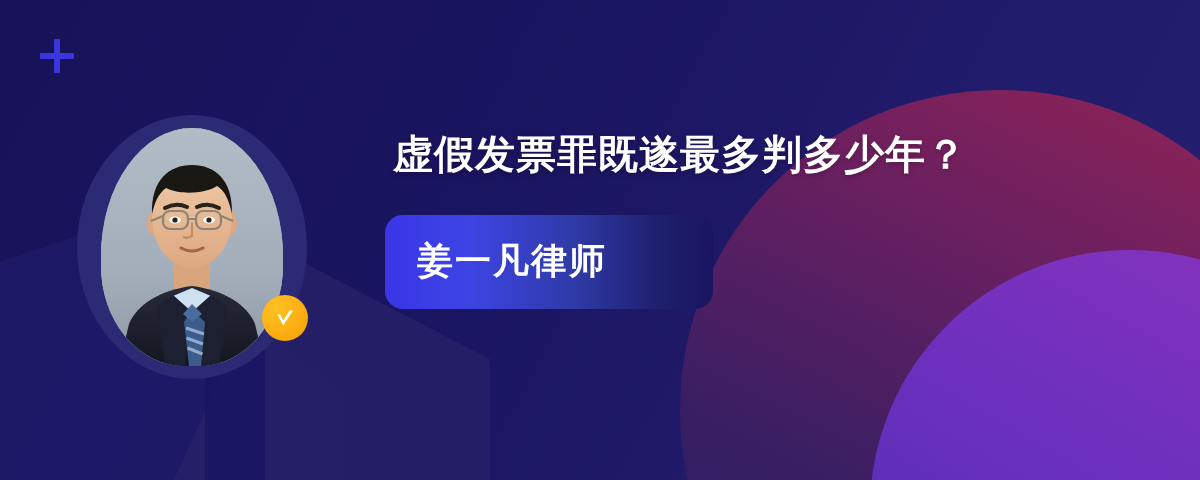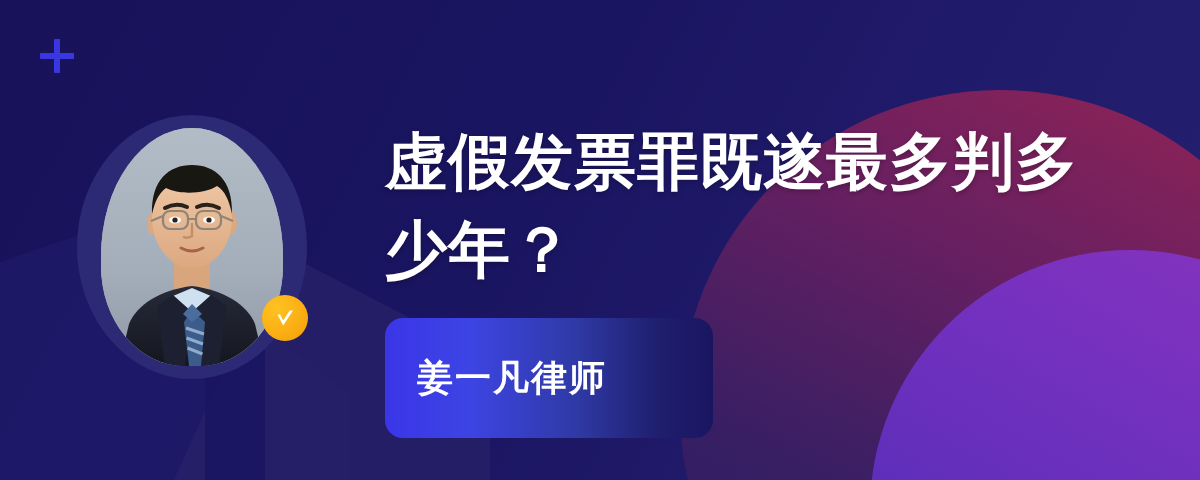--- a/index.html
+++ b/index.html
@@ -156,34 +156,34 @@
 
   
   .content {
     position: absolute;
     left: 385px;
     top: 118px;
     width: 760px;
   }
   .headline {
     color: #ffffff;
-    font-size: 62px;
+    font-size: 40px;
     font-weight: bold;
     line-height: 1.42;
     letter-spacing: 1px;
-    margin: 0;
+    margin: 8px;
     text-shadow: 0 2px 5px rgba(0,0,0,.25);
     max-width: 700px;
   }
 
   .name-badge {
     margin-top: 24px;
     display: inline-flex;
     align-items: center;
-    height: 120px;
+    height: 94px;
     min-width: 328px;
     padding: 16px 32px;
     border-radius: 18px;
     background: linear-gradient(90deg, #3a36e8 0%, #3d44e3 26%, #2f3aa6 58%, #1f2070 82%, #1a1560 100%);
   }
   .name-badge-label {
     color: #ffffff;
     font-size: 36px;
     font-weight: bold;
     letter-spacing: 2px;

